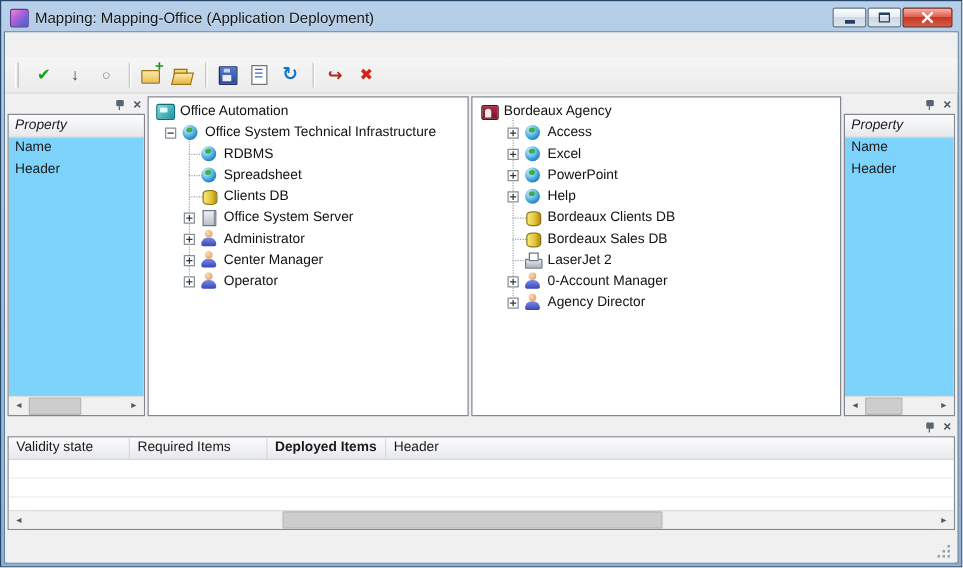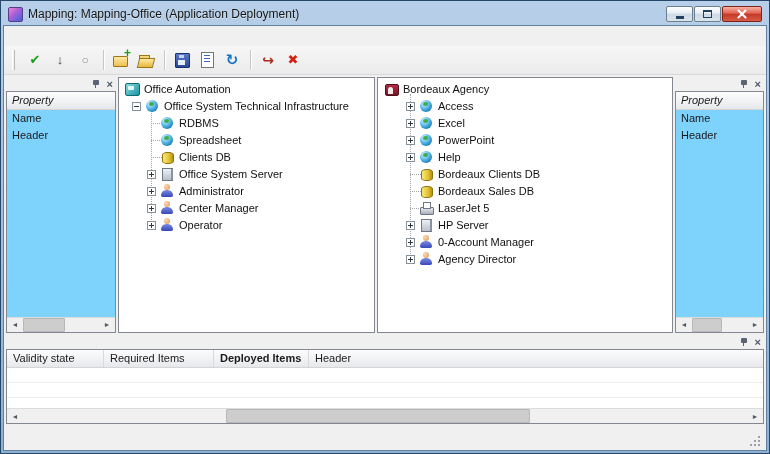--- a/index.html
+++ b/index.html
@@ -302,28 +302,21 @@
               <span class="tlabel">Bordeaux Clients DB</span>
             </div>
             <div class="trow lvl2">
               <span class="slot leaf"></span>
               <span class="ic ic-db"></span>
               <span class="tlabel">Bordeaux Sales DB</span>
             </div>
             <div class="trow lvl2">
               <span class="slot leaf"></span>
               <span class="ic ic-printer"></span>
-              <span class="tlabel">LaserJet 5</span>
-            </div>
-            <div class="trow lvl2">
-              <span class="slot">
-                  <span class="exp plus"></span>
-                </span>
-              <span class="ic ic-server"></span>
-              <span class="tlabel">HP Server</span>
+              <span class="tlabel">LaserJet 2</span>
             </div>
             <div class="trow lvl2">
               <span class="slot">
                   <span class="exp plus"></span>
                 </span>
               <span class="ic ic-person"></span>
               <span class="tlabel">0-Account Manager</span>
             </div>
             <div class="trow lvl2">
               <span class="slot">

